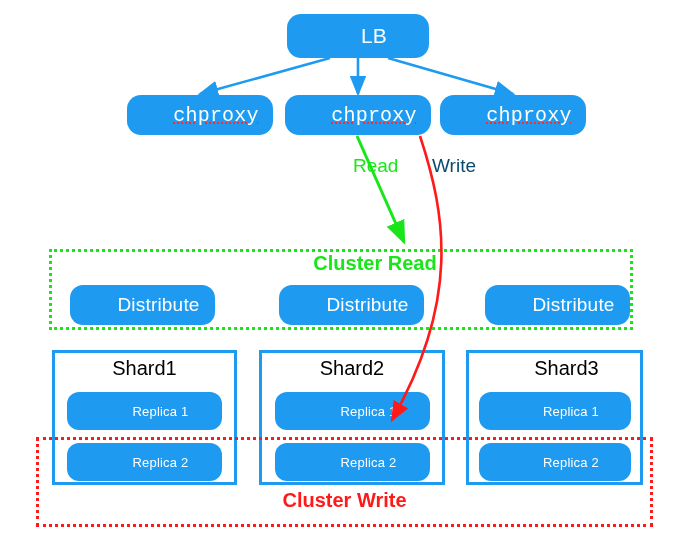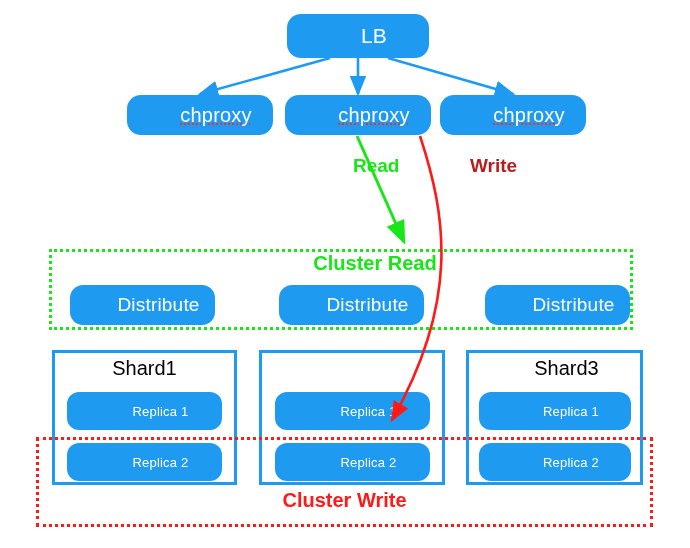--- a/index.html
+++ b/index.html
@@ -36,20 +36,21 @@
   }
   .node.chproxy {
     font-size: 20px;
   }
   .node.chproxy .lbl {
     text-decoration: underline;
     text-decoration-color: #ff2b2b;
     text-decoration-style: dotted;
     text-decoration-thickness: 2px;
     text-underline-offset: 2px;
+    font-family: Liberation Mono, monospace;
   }
   .node.distribute {
     font-size: 19px;
     border-radius: 13px;
   }
   .node.replica {
     font-size: 13px;
     border-radius: 12px;
   }
   .shard-box {
@@ -88,26 +89,26 @@
     text-align: center;
     font-size: 20px;
     font-weight: bold;
     z-index: 6;
   }
   .cluster-label.read { color: #19E619; padding-left: 30px; }
   .cluster-label.write { color: #FF1A1A; }
   .edge-label {
     position: absolute;
     font-size: 19px;
-    font-weight: bold;
+    font-weight: normal;
     z-index: 7;
     white-space: nowrap;
   }
   .edge-label.read-lbl { color: #19E619; }
-  .edge-label.write-lbl { color: #b91c1c; margin-left: 38px; }
+  .edge-label.write-lbl { color: #0c4a6e; }
   svg.wires {
     position: absolute;
     left: 0;
     top: 0;
     width: 690px;
     height: 548px;
     z-index: 6;
     pointer-events: none;
   }
   svg.wires-under {
@@ -174,20 +175,21 @@
   <div class="shard-box" style="left:52px; top:350px; width:185px; height:135px;"></div>
   <div class="shard-title" style="left:52px; top:357px; width:185px;">Shard1</div>
   <div class="node replica" style="left:67px; top:392px; width:155px; height:38px;">
     <span class="lbl">Replica 1</span>
   </div>
   <div class="node replica" style="left:67px; top:443px; width:155px; height:38px;">
     <span class="lbl">Replica 2</span>
   </div>
 
   <div class="shard-box" style="left:259px; top:350px; width:186px; height:135px;"></div>
+  <div class="shard-title" style="left:259px; top:357px; width:186px;">Shard2</div>
   <div class="node replica" style="left:275px; top:392px; width:155px; height:38px;">
     <span class="lbl">Replica 1</span>
   </div>
   <div class="node replica" style="left:275px; top:443px; width:155px; height:38px;">
     <span class="lbl">Replica 2</span>
   </div>
 
   <div class="shard-box" style="left:466px; top:350px; width:177px; height:135px;"></div>
   <div class="shard-title" style="left:466px; top:357px; width:201px;">Shard3</div>
   <div class="node replica" style="left:479px; top:392px; width:152px; height:38px;">

